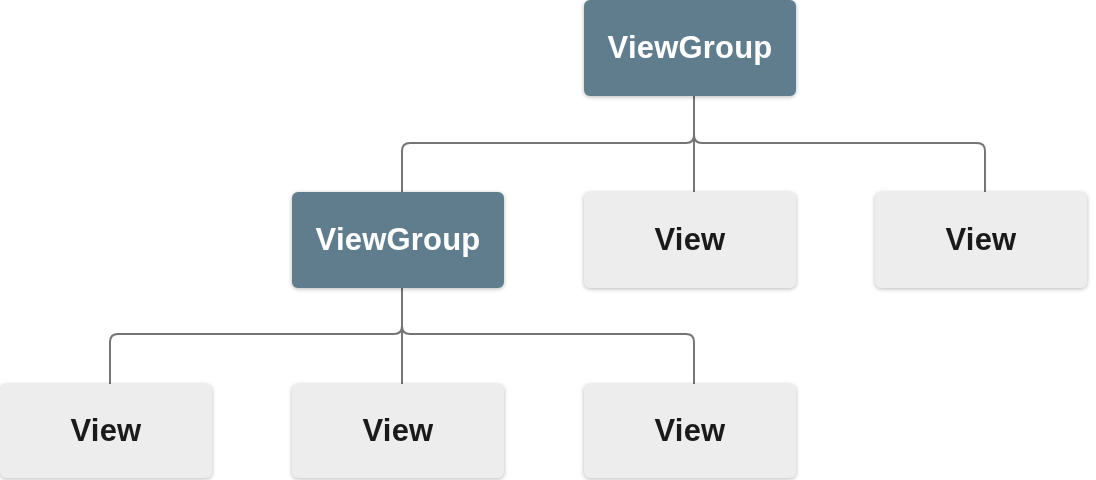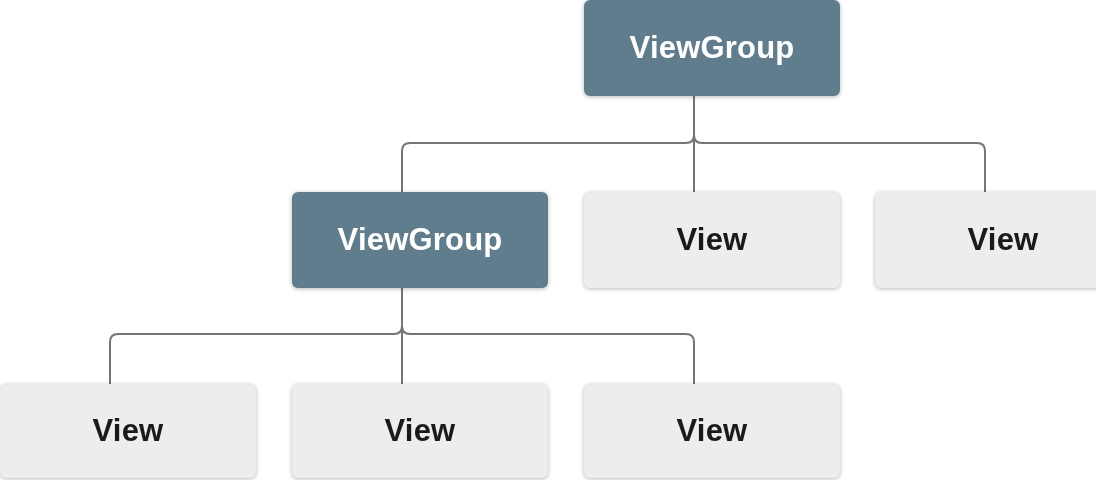--- a/index.html
+++ b/index.html
@@ -24,21 +24,21 @@
     left:0;top:0;
     width:1096px;height:480px;
   }
   .connectors path{
     fill:none;
     stroke:var(--connector);
     stroke-width:2;
   }
   .node{
     position:absolute;
-    width:256px;
+    width:212px;
     height:96px;
     border-radius:6px;
     display:flex;
     align-items:center;
     justify-content:center;
     font-size:31px;
     font-weight:700;
     letter-spacing:0.2px;
     box-shadow:0 1px 4px rgba(0,0,0,0.28);
     box-sizing:border-box;

